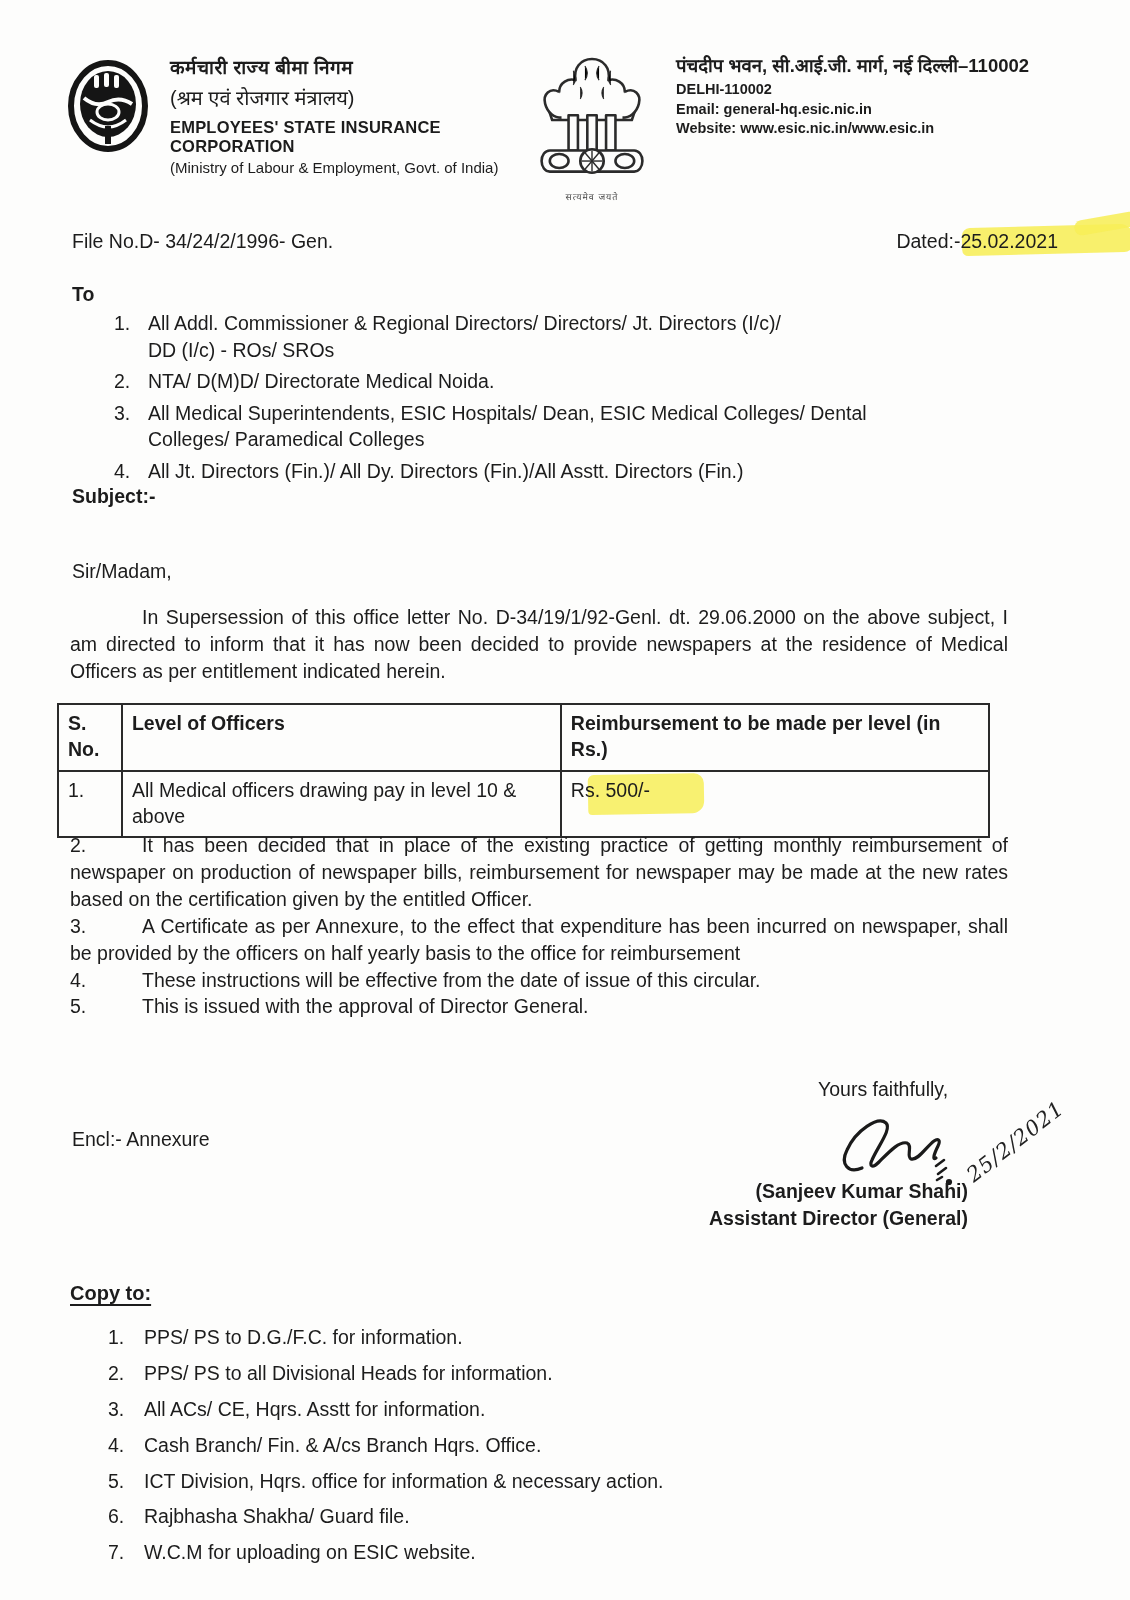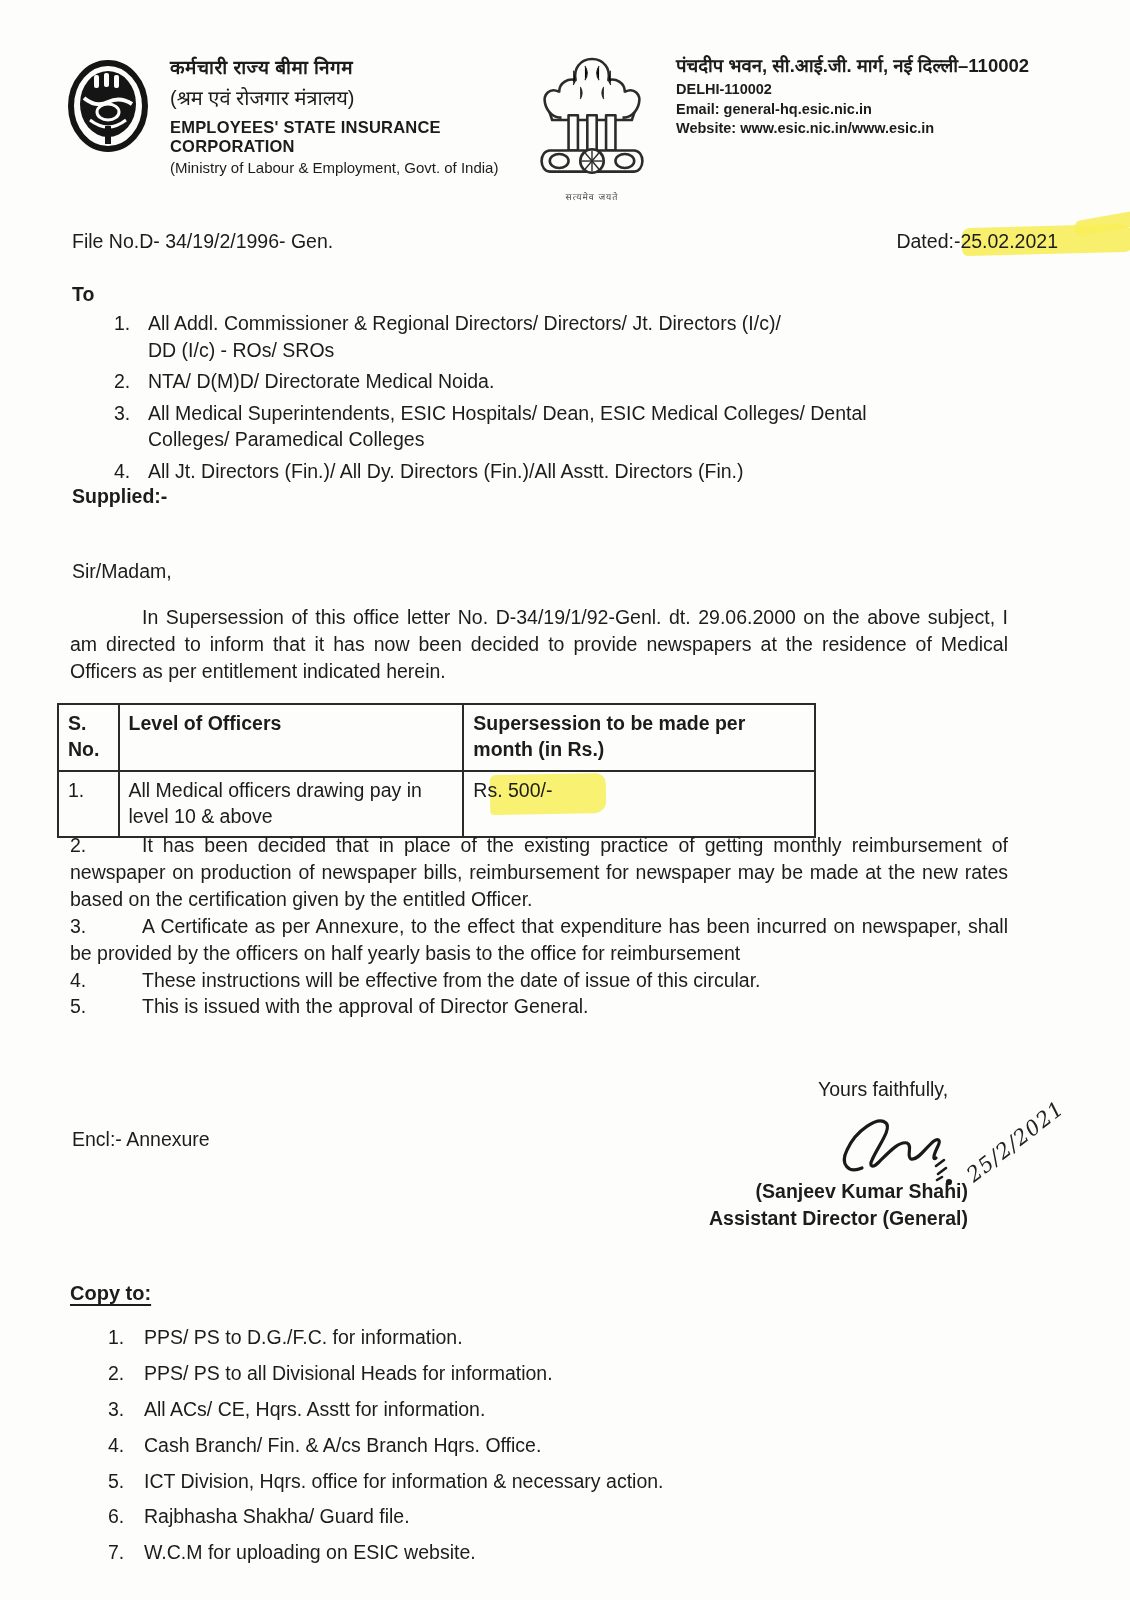--- a/index.html
+++ b/index.html
@@ -44,21 +44,21 @@
 
   
   .subject { position:absolute; top:483px; left:72px; width:930px; display:flex; font-size:19.5px; font-weight:bold; line-height:1.4; }
   .subject-label { width:112px; flex:0 0 auto; }
   .salutation { position:absolute; top:560px; left:72px; font-size:19.5px; }
 
   
   .para1 { position:absolute; top:604px; left:70px; width:938px; font-size:19.5px; line-height:1.38; text-align:justify; text-indent:72px; }
 
   
-  .ent-table { position:absolute; top:703px; left:57px; width:759px; border-collapse:collapse; font-size:19.5px; }
+  .ent-table { position:absolute; top:703px; left:57px; width:933px; border-collapse:collapse; font-size:19.5px; }
   .ent-table th, .ent-table td { border:2px solid #2a2a2a; vertical-align:top; text-align:left; padding:5px 9px 7px 9px; font-weight:normal; line-height:1.35; }
   .ent-table th { font-weight:bold; }
   .col-sno { width:64px; }
   .col-level { width:440px; }
   .col-amt { width:429px; }
   .amt-cell { position:relative; }
   .hl-amt { position:absolute; left:26px; top:2px; width:116px; height:40px; background:#f7ee58; opacity:.85; transform:rotate(-1deg); border-radius:6px 10px 12px 4px; z-index:0; }
   .amt-text { position:relative; z-index:1; }
 
   .paras { position:absolute; top:832px; left:70px; width:938px; font-size:19.5px; }
@@ -140,21 +140,21 @@
       <div class="addr-hindi">पंचदीप भवन, सी.आई.जी. मार्ग, नई दिल्ली–110002</div>
       <div class="addr-en">
         <div>DELHI-110002</div>
         <div>Email: general-hq.esic.nic.in</div>
         <div>Website: www.esic.nic.in/www.esic.in</div>
       </div>
     </div>
   </div>
 
   <div class="fileline">
-    <span>File No.D- 34/19/2/1996- Gen.</span>
+    <span>File No.D- 34/24/2/1996- Gen.</span>
     <span class="date-wrap">
       <span class="hl-swash hl-date-main"></span>
       <span class="hl-swash hl-date-tail"></span>
       <span class="date-text">
         <span>Dated:-</span><span>25.02.2021</span>
       </span>
     </span>
   </div>
 
   <div class="to-block">
@@ -175,33 +175,33 @@
 Colleges/ Paramedical Colleges</span>
       </div>
       <div class="to-item">
         <span class="to-num">4.</span>
         <span class="to-text preline">All Jt. Directors (Fin.)/ All Dy. Directors (Fin.)/All Asstt. Directors (Fin.)</span>
       </div>
     </div>
   </div>
 
   <div class="subject">
-    <span class="subject-label">Supplied:-</span>
+    <span class="subject-label">Subject:-</span>
   </div>
 
   <div class="salutation">Sir/Madam,</div>
 
   <p class="para1">In Supersession of this office letter No. D-34/19/1/92-Genl. dt. 29.06.2000 on the above subject, I am directed to inform that it has now been decided to provide newspapers at the residence of Medical Officers as per entitlement indicated herein.</p>
 
   <table class="ent-table">
     <tbody>
         <tr>
       <th class="col-sno">S. No.</th>
       <th class="col-level">Level of Officers</th>
-      <th class="col-amt">Supersession to be made per month (in Rs.)</th>
+      <th class="col-amt">Reimbursement to be made per level (in Rs.)</th>
     </tr>
     <tr>
       <td>1.</td>
       <td>All Medical officers drawing pay in level 10 &amp; above</td>
       <td class="amt-cell">
         <span class="hl-amt"></span>
         <span class="amt-text">
           <span>Rs</span><span>. 500/-</span>
         </span>
       </td>

